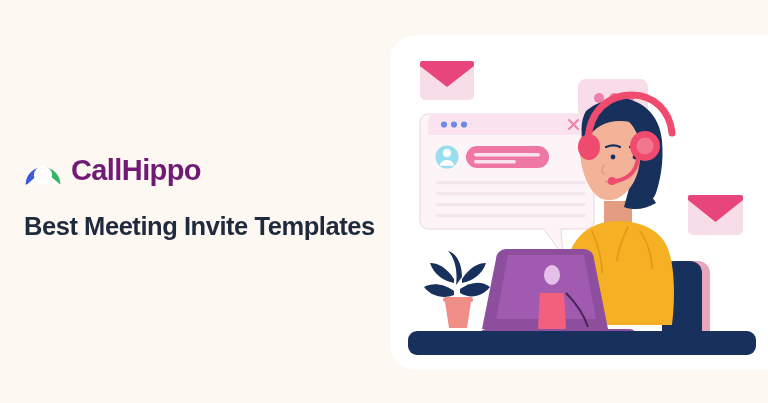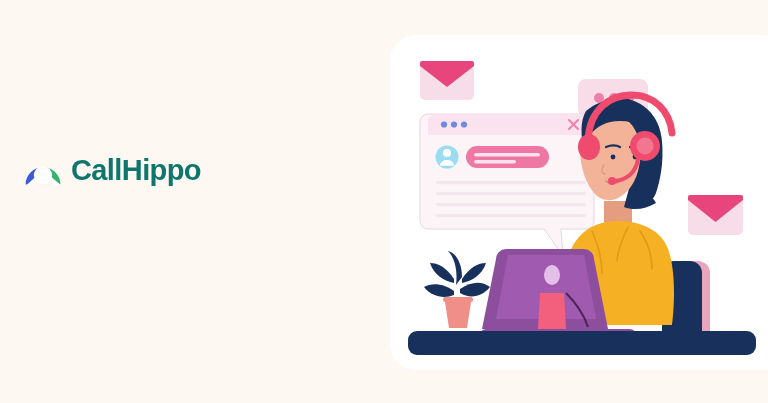--- a/index.html
+++ b/index.html
@@ -14,21 +14,21 @@
 
   
   .left-block{
     position:absolute;left:24px;top:150px;width:360px;
   }
   .brand-row{display:flex;align-items:center;gap:9px;height:40px;}
   .brand-mark{
     width:38px;height:38px;position:relative;flex:0 0 38px;
   }
   .brand-name{
-    font-size:29px;font-weight:bold;color:#0f766e;
+    font-size:29px;font-weight:bold;color:#701a75;
     letter-spacing:-0.6px;line-height:1;
   }
   .page-title{
     margin-top:22px;
     font-size:25.5px;font-weight:bold;color:#1F2A3C;
     letter-spacing:-0.45px;line-height:1.15;
     white-space:nowrap;
   }
 
   
@@ -66,20 +66,21 @@
           </g>
 
           <circle cx="19" cy="24.2" r="9.1" fill="#ffffff"></circle>
           <circle cx="19" cy="20.6" r="3.5" fill="#ffffff" stroke="#F2F2F2" stroke-width="0.6"></circle>
           <path d="M12.6 33.6 a6.6 6.6 0 0 1 12.8 0 Z" fill="#ffffff" stroke="#F2F2F2" stroke-width="0.6"></path>
         </svg>
       </div>
       <span class="brand-name">CallHippo</span>
     </div>
 
+    <div class="page-title">Best Meeting Invite Templates</div>
   </div>
 
   <div class="art-card">
     <div class="art-stage">
       <svg width="400" height="335" viewBox="0 0 400 335" aria-hidden="true">
 
         <g>
           <rect x="30" y="26" width="54" height="39" rx="5" fill="#F7DDE8"></rect>
           <path d="M30 31 L57 52 L84 31 L84 28 a2 2 0 0 0 -2 -2 L32 26 a2 2 0 0 0 -2 2 Z" fill="#E8457C"></path>
         </g>

